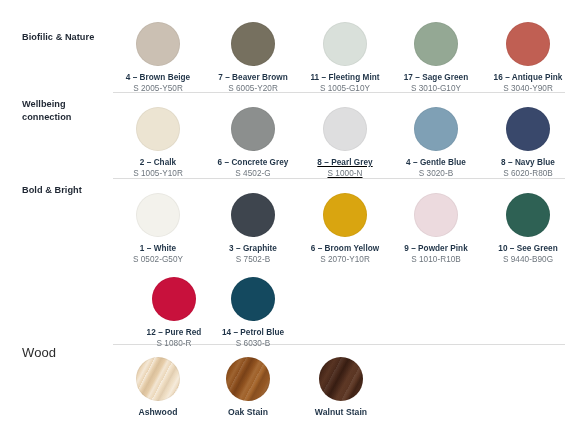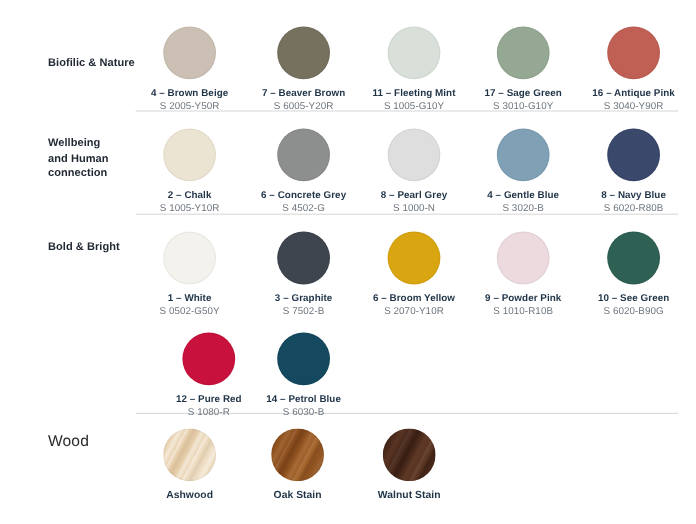--- a/index.html
+++ b/index.html
@@ -16,28 +16,27 @@
     left: 22px; top: 4px;
     font-size: 16.5px;
     font-weight: 400;
     color: #2b2b2b;
     letter-spacing: 0.1px;
   }
 
   
   .group-label {
     position: absolute;
-    left: 40px;
+    left: 22px;
     width: 100px;
     font-size: 9.2px;
     font-weight: bold;
     color: #1f2733;
     line-height: 12.6px;
     letter-spacing: 0.05px;
-    margin-top: 15px;
   }
   .group-label.wood {
     font-size: 13px;
     font-weight: 400;
     color: #2b2b2b;
     letter-spacing: 0.1px;
   }
 
   
   .divider {
@@ -110,21 +109,20 @@
 
 <div class="page">
 
 
   <div class="group-label" style="top:31px;">
     <div>Biofilic &amp; Nature</div>
   </div>
 
   <div class="group-label" style="top:98px;">
     <div>Wellbeing</div>
-    <div>and Human</div>
     <div>connection</div>
   </div>
 
   <div class="group-label wood" style="top:347px;">
     <div>Wood</div>
   </div>
 
   <div class="group-label" style="top:184px;">
     <div>Bold &amp; Bright</div>
   </div>
@@ -165,21 +163,21 @@
     <div class="cell" style="left:0px;">
       <span class="swatch bordered" style="background:#ece4d2;"></span>
       <div class="name">2 – Chalk</div>
       <div class="code">S 1005-Y10R</div>
     </div>
     <div class="cell" style="left:95px;">
       <span class="swatch bordered" style="background:#8c8f8e;"></span>
       <div class="name">6 – Concrete Grey</div>
       <div class="code">S 4502-G</div>
     </div>
-    <div class="cell" style="left:187px;">
+    <div class="cell" style="left:187px;text-decoration:underline;">
       <span class="swatch bordered" style="background:#dededf;"></span>
       <div class="name">8 – Pearl Grey</div>
       <div class="code">S 1000-N</div>
     </div>
     <div class="cell" style="left:278px;">
       <span class="swatch bordered" style="background:#7fa0b5;"></span>
       <div class="name">4 – Gentle Blue</div>
       <div class="code">S 3020-B</div>
     </div>
     <div class="cell" style="left:370px;">
@@ -206,21 +204,21 @@
       <div class="code">S 2070-Y10R</div>
     </div>
     <div class="cell" style="left:278px;">
       <span class="swatch bordered" style="background:#ecdade;"></span>
       <div class="name">9 – Powder Pink</div>
       <div class="code">S 1010-R10B</div>
     </div>
     <div class="cell" style="left:370px;">
       <span class="swatch bordered" style="background:#2e6154;"></span>
       <div class="name">10 – See Green</div>
-      <div class="code">S 6020-B90G</div>
+      <div class="code">S 9440-B90G</div>
     </div>
   </div>
 
   <div class="row" style="top:277px;">
     <div class="cell" style="left:16px;">
       <span class="swatch bordered" style="background:#c8113c;"></span>
       <div class="name">12 – Pure Red</div>
       <div class="code">S 1080-R</div>
     </div>
     <div class="cell" style="left:95px;">

